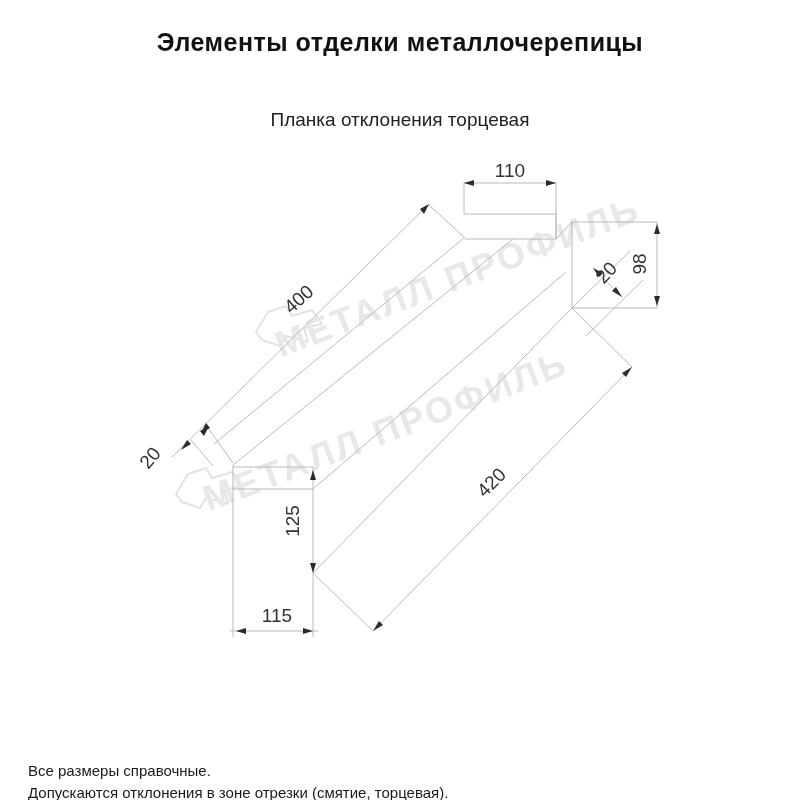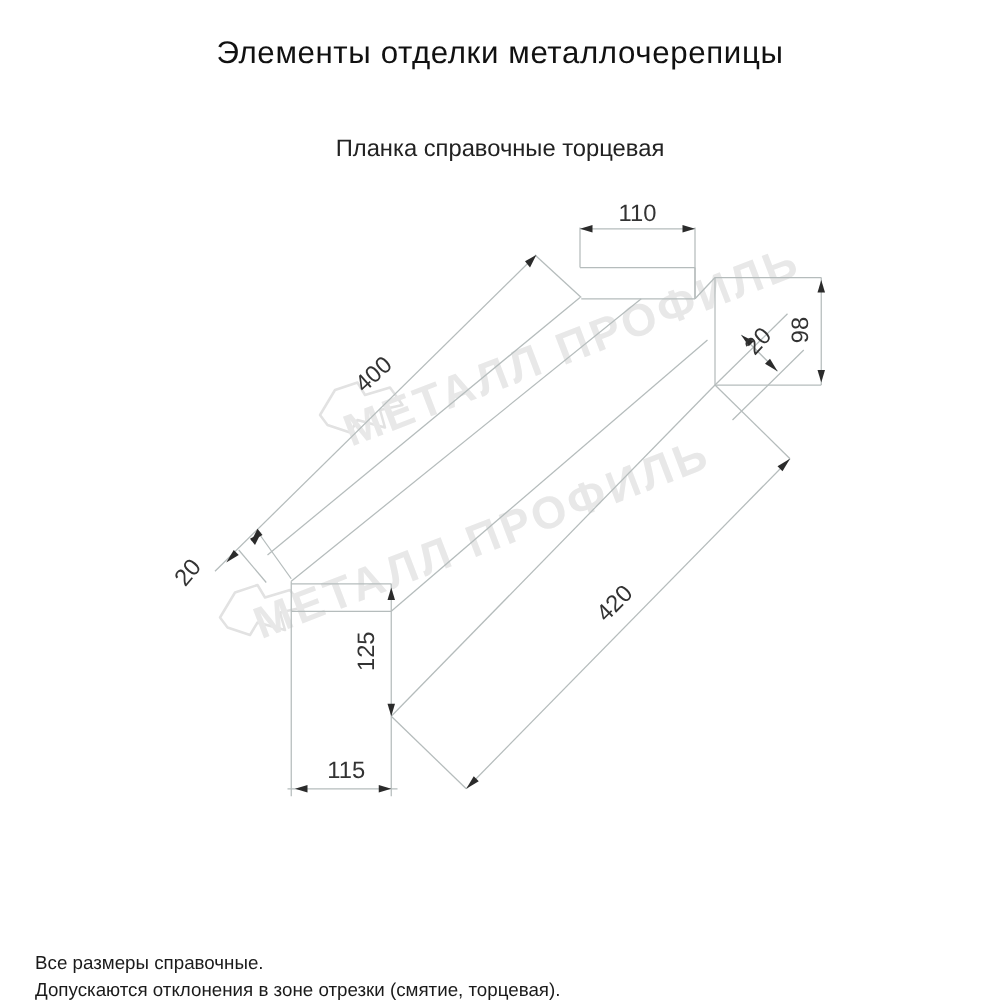--- a/index.html
+++ b/index.html
@@ -3,21 +3,21 @@
 <meta charset="utf-8">
 <style>
   :root{
     --line:#b5bcbc; --arrow:#2b2b2b; --dim-text:#333333;
     --title-text:#111111; --watermark:#e8e8e8; --logo:#e2e2e2;
   }
   html,body{margin:0;padding:0;background:#ffffff;}
   #page{position:relative;width:800px;height:800px;background:#ffffff;overflow:hidden;
         font-family:"Liberation Sans",sans-serif;}
   .title{position:absolute;top:28px;left:0;width:800px;text-align:center;
-         font-size:25px;font-weight:normal;color:var(--title-text);letter-spacing:.5px;}
+         font-size:25px;font-weight:bold;color:var(--title-text);letter-spacing:.5px;}
   .subtitle{position:absolute;top:106px;left:0;width:800px;text-align:center;
             font-size:19px;line-height:27px;color:#222222;}
   .footer{position:absolute;left:28px;top:760px;font-size:15px;line-height:22px;color:#1a1a1a;}
   svg{position:absolute;left:0;top:0;}
   .edge{stroke:var(--line);stroke-width:1;fill:none;}
   .dimline{stroke:var(--line);stroke-width:1;fill:none;}
   .arrow{fill:var(--arrow);stroke:none;}
   .dimtext{fill:var(--dim-text);font-family:"Liberation Sans",sans-serif;font-size:19px;}
   .wm{fill:var(--watermark);font-family:"Liberation Sans",sans-serif;font-weight:bold;
       font-size:36px;letter-spacing:3px;}
@@ -107,21 +107,21 @@
       <text class="dimtext" text-anchor="middle" transform="translate(155,462) rotate(-50)">20</text>
       <text class="dimtext" text-anchor="middle" transform="translate(299,521) rotate(-90)">125</text>
       <text class="dimtext" x="277" y="622" text-anchor="middle">115</text>
       <text class="dimtext" text-anchor="middle" transform="translate(496,487) rotate(-45)">420</text>
     </g>
   </svg>
 
   <div class="title">Элементы отделки металлочерепицы</div>
 
   <div class="subtitle">
-    <div>Планка справочные торцевая</div>
+    <div>Планка отклонения торцевая</div>
   </div>
 
   <div class="footer">
     <div>Все размеры справочные.</div>
     <div>Допускаются отклонения в зоне отрезки (смятие, торцевая).</div>
   </div>
 
 </div>
 
 </body></html>

